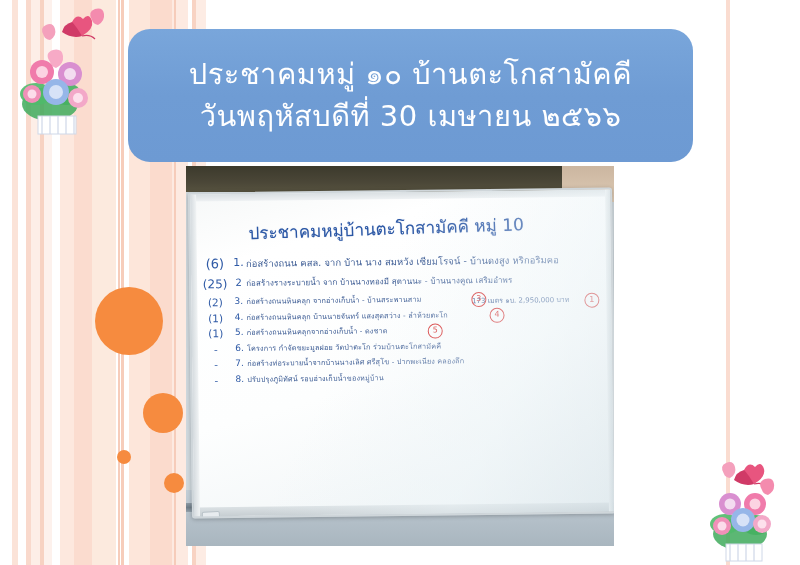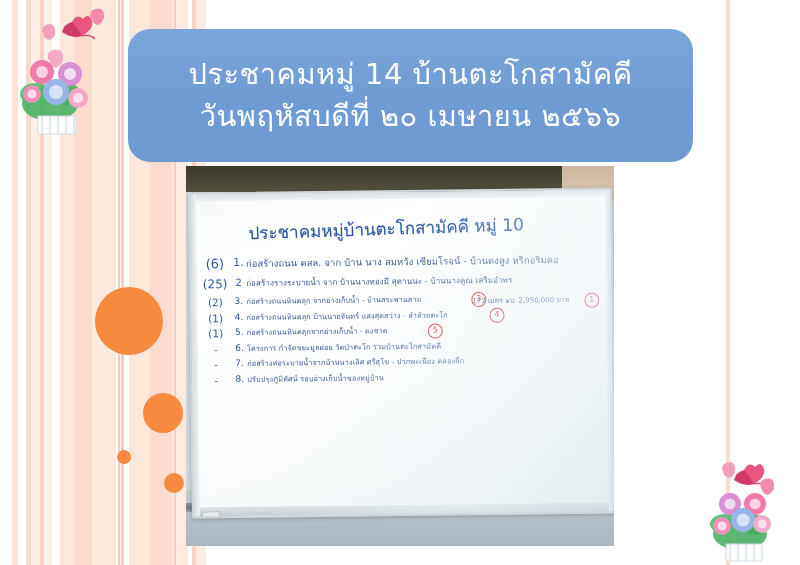--- a/index.html
+++ b/index.html
@@ -342,22 +342,22 @@
       <circle cx="62" cy="72" r="9" fill="#f3a8c8"></circle>
       <circle cx="62" cy="72" r="4.5" fill="#fde0ec"></circle>
       <circle cx="22" cy="74" r="9" fill="#f090b8"></circle>
       <circle cx="22" cy="74" r="4.5" fill="#fcdcea"></circle>
       <rect x="26" y="92" width="36" height="17" fill="#ffffff" stroke="#cfd8e8" stroke-width="1"></rect>
       <path d="M30 92 v17 M38 92 v17 M46 92 v17 M54 92 v17" stroke="#cfd8e8" stroke-width="1.2"></path>
     </g>
   </svg>
 
   <div class="banner">
-    <div class="banner-line">ประชาคมหมู่ 14 บ้านตะโกสามัคคี</div>
-    <div class="banner-line">วันพฤหัสบดีที่ ๒๐ เมษายน ๒๕๖๖</div>
+    <div class="banner-line">ประชาคมหมู่ ๑๐ บ้านตะโกสามัคคี</div>
+    <div class="banner-line">วันพฤหัสบดีที่ 30 เมษายน ๒๕๖๖</div>
   </div>
 
   <div class="photo">
     <div class="photo-wall-dark"></div>
     <div class="photo-wall-tan"></div>
     <div class="photo-wall-low"></div>
     <div class="photo-rail"></div>
 
     <div class="board">
       <div class="board-frame-top"></div>

